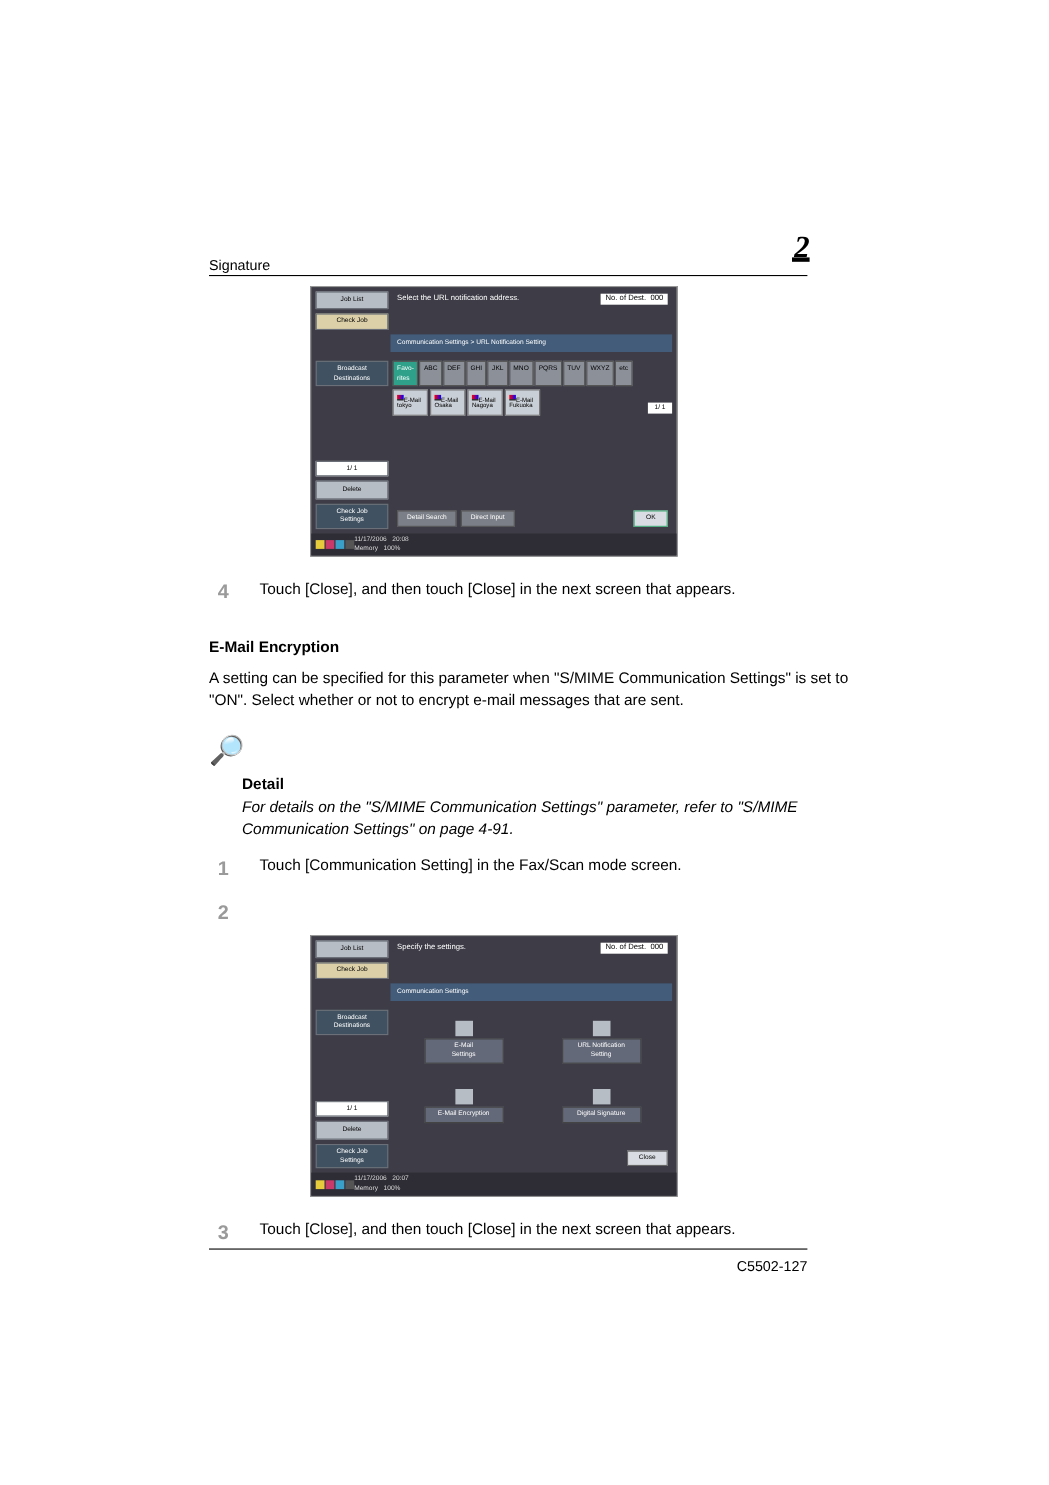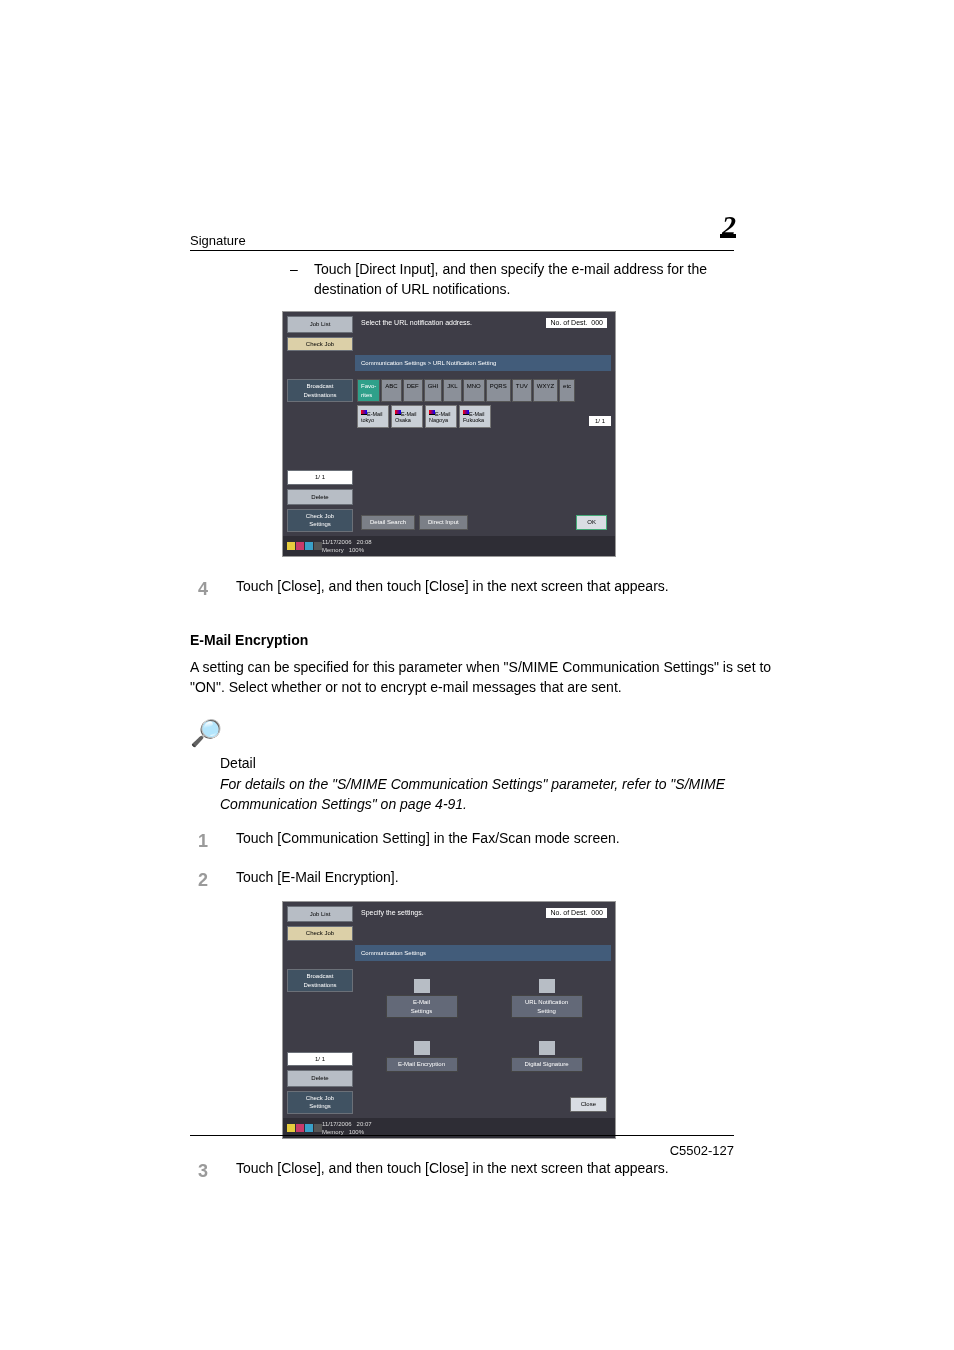--- a/index.html
+++ b/index.html
@@ -230,21 +230,21 @@
   .detail-block {
     margin: 18px 0 10px 0;
   }
   .detail-icon {
     font-size: 26px;
     color: #444;
     margin-bottom: 2px;
     display: inline-block;
   }
   .detail-title {
-    font-weight: normal;
+    font-weight: bold;
     font-size: 14px;
     margin-left: 30px;
   }
   .detail-text {
     font-style: italic;
     font-size: 14px;
     margin: 2px 0 10px 30px;
   }
   
   .ss2-grid {
@@ -299,21 +299,20 @@
 <body>
 
 <div class="page">
   <div class="chapter-num">2</div>
   <div class="chapter-underline"></div>
   <div class="header-line">
     <span class="header-title">Signature</span>
   </div>
 
   <div class="content">
-    <div class="bullet-block">Touch [Direct Input], and then specify the e-mail address for the destination of URL notifications.</div>
 
     <div class="screenshot">
       <div class="ss-body" style="padding-bottom:0;">
         <div class="ss-left">
           <div class="ss-btn tall">Job List</div>
           <div class="ss-btn active">Check Job</div>
         </div>
         <div class="ss-right">
           <div class="ss-top" style="background:transparent;">
             <span class="ss-instr">Select the URL notification address.</span>
@@ -396,21 +395,20 @@
       <div class="detail-title">Detail</div>
       <div class="detail-text">For details on the "S/MIME Communication Settings" parameter, refer to "S/MIME Communication Settings" on page 4-91.</div>
     </div>
 
     <div class="step">
       <div class="step-num">1</div>
       <div class="step-text">Touch [Communication Setting] in the Fax/Scan mode screen.</div>
     </div>
     <div class="step">
       <div class="step-num">2</div>
-      <div class="step-text">Touch [E-Mail Encryption].</div>
     </div>
 
     <div class="screenshot">
       <div class="ss-body" style="padding-bottom:0;">
         <div class="ss-left">
           <div class="ss-btn tall">Job List</div>
           <div class="ss-btn active">Check Job</div>
         </div>
         <div class="ss-right">
           <div class="ss-top" style="background:transparent;">

